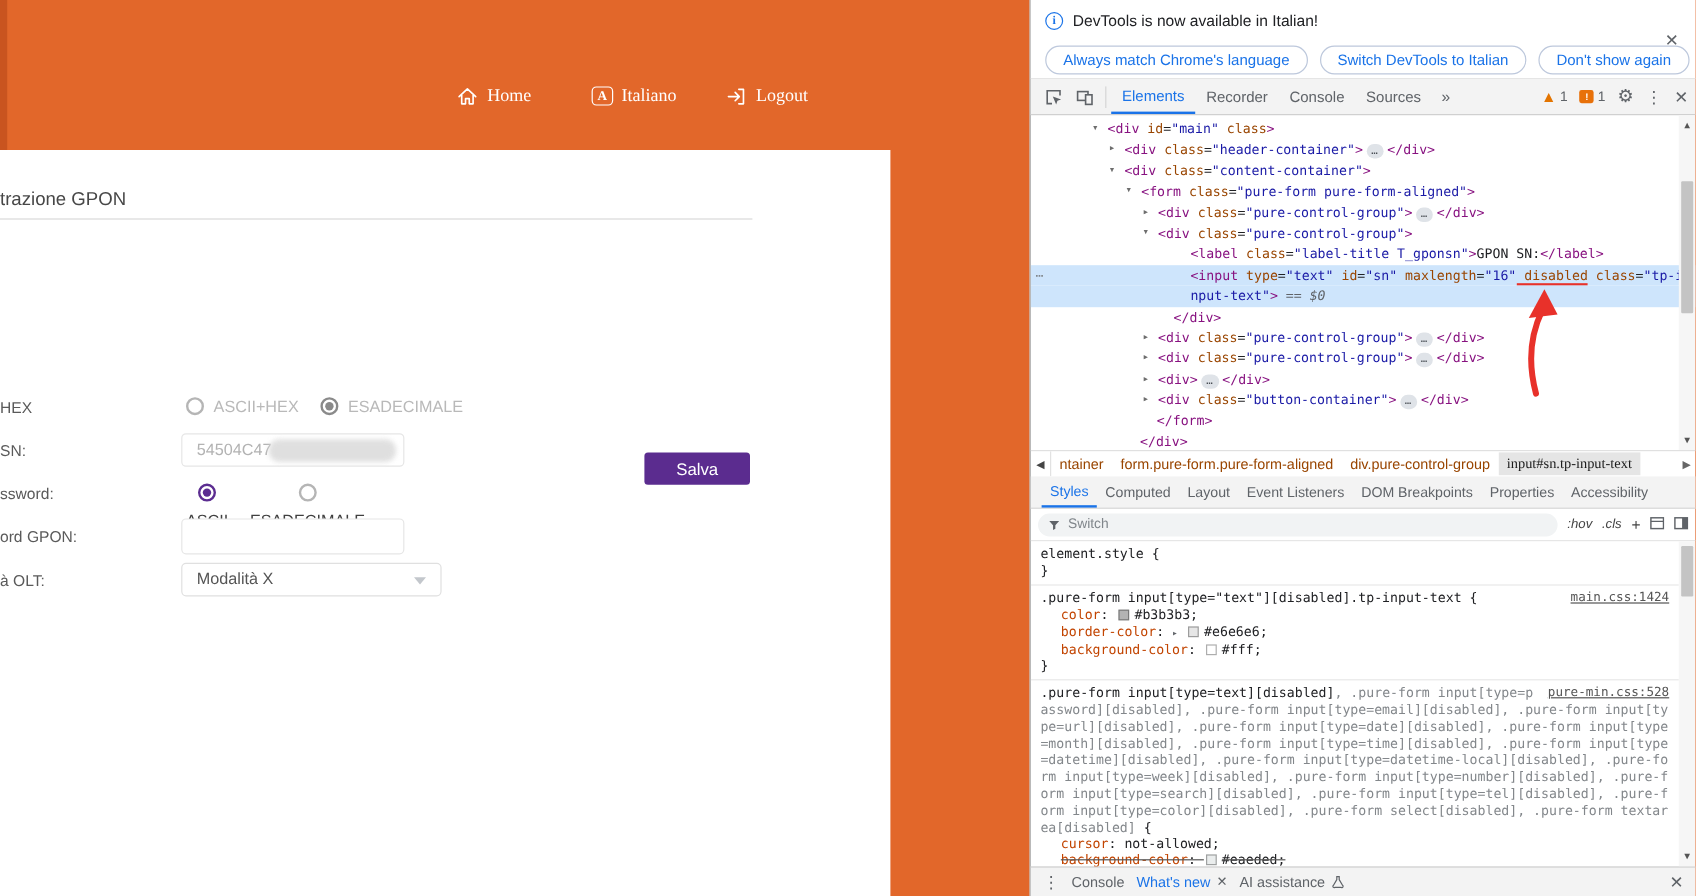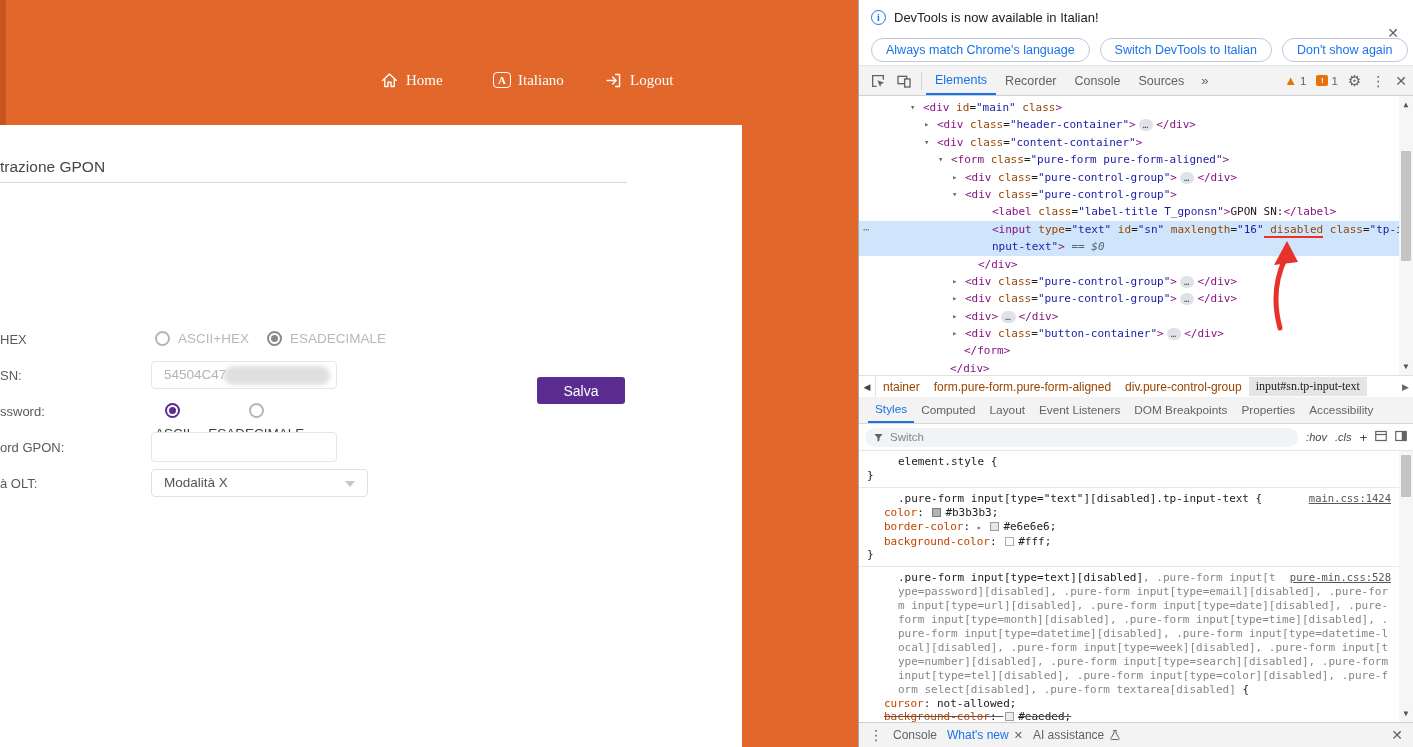--- a/index.html
+++ b/index.html
@@ -102,21 +102,21 @@
                align-items:center; padding:0 6px; gap:8px; }
   #filter-box { flex:1; height:19px; background:#f1f3f4; border-radius:10px; display:flex;
                 align-items:center; gap:6px; padding:0 8px; color:#80868b; font-size:11.5px; cursor:text; }
   .fr-ico { color:#444; font-size:11px; cursor:pointer; white-space:nowrap;font-style:italic; }
   
   #styles-pane { flex:1 1 auto; position:relative; overflow:hidden;
                  font-family:"DejaVu Sans Mono", monospace; font-size:11px; color:#202124; }
   #styles-rules { position:absolute; left:0; right:14px; top:0; }
   .rule { padding:4px 8px 4px 8px; border-bottom:1px solid #e8e8e8; line-height:13.9px; }
   .rule-link { float:right; color:#555; text-decoration:underline; font-size:10.5px; cursor:pointer; margin-left:8px; }
-  .sel-line { word-break:break-all; white-space:pre-wrap;margin-left:31px; }
+  .sel-line { word-break:break-all; white-space:pre-wrap; }
   .sel-m { color:#202124; } .sel-r { color:#83878b; }
   .prop-row { padding-left:17px; line-height:13.9px; }
   .prop-name { color:#c24400; } .prop-val { color:#202124; }
   .prop-row.struck { text-decoration:line-through; text-decoration-color:#555; }
   .swatch { display:inline-block; width:9px; height:9px; border:1px solid rgba(0,0,0,.32);
             margin:0 4px 0 2px; vertical-align:-1px; }
   .expand-tri { color:#5f6368; font-size:8px; margin-right:2px; cursor:pointer; }
   
   #drawer { height:25px; flex:0 0 auto; background:#f3f3f3; border-top:1px solid #cfcfcf;
             display:flex; align-items:center; gap:10px; padding:0 10px; color:#5f6368; font-size:12px; }

